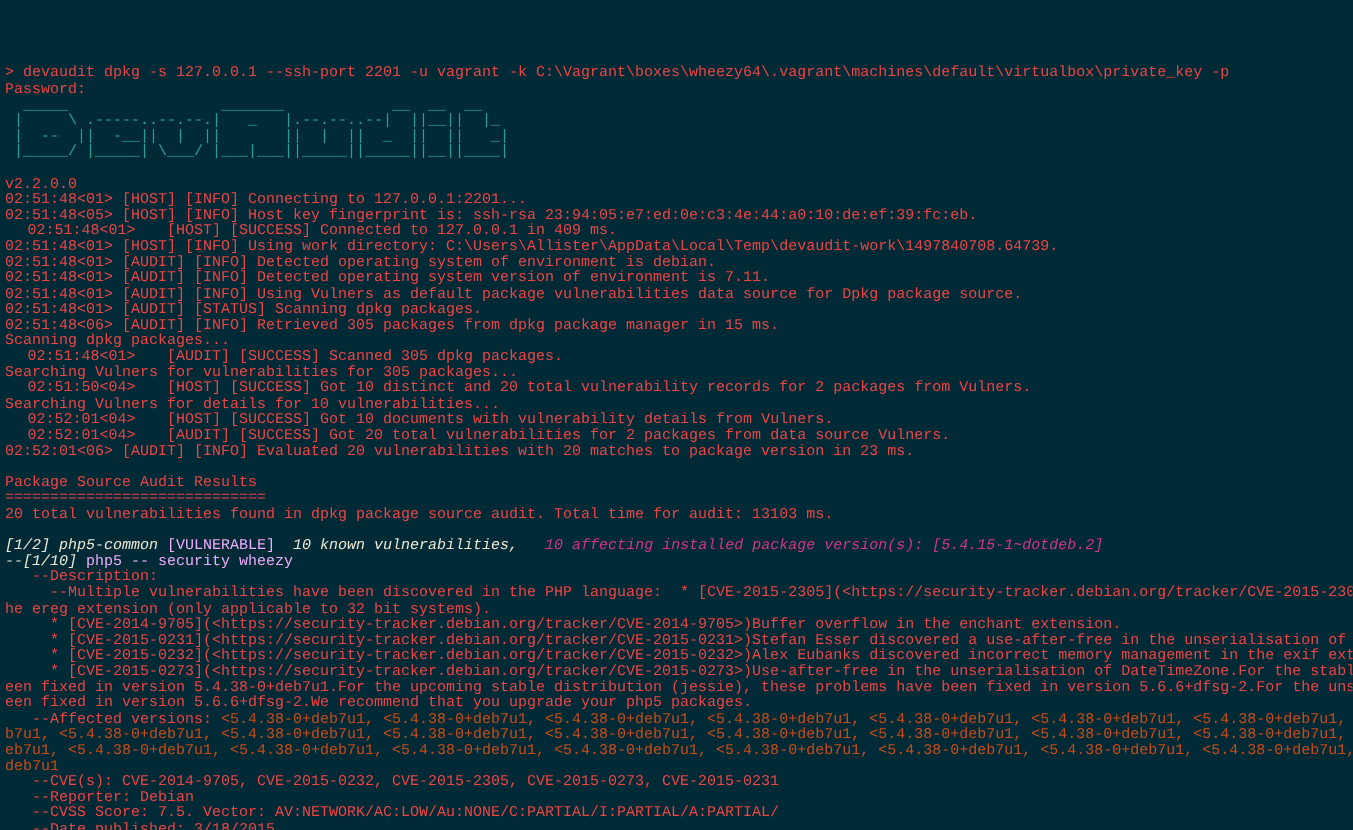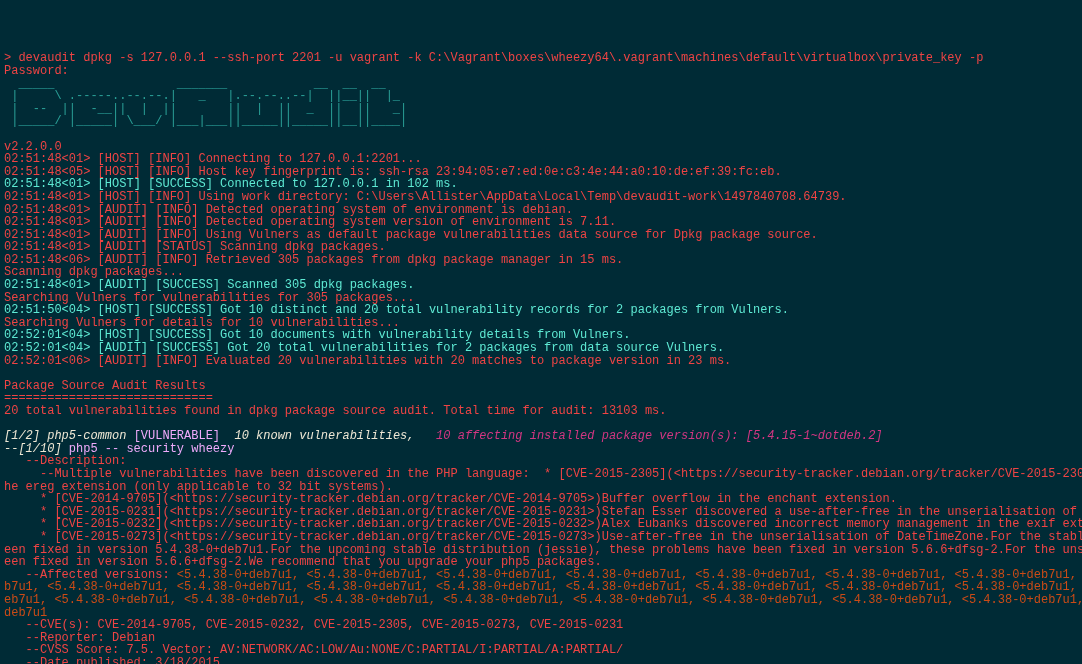--- a/index.html
+++ b/index.html
@@ -9,21 +9,21 @@
     font-family: 'Consolas', 'Monaco', 'Courier New', monospace;
     font-size: 12px;
     line-height: 1.05;
     padding: 2px 4px;
     white-space: pre;
     overflow: hidden;
     width: 1082px;
     height: 664px;
   }
   .teal { color: #ef4444; }
-  .gray { color: #5eead4; }
+  .gray { color: #ef4444; margin-left: 18px; }
   .white { color: #eee8d5; font-style: italic; }
   .red { color: #f0abfc; }
   .orange { color: #cb4b16; }
   .magenta { color: #d33682; font-style: italic; }
   .ascii { color: #2aa198; line-height: 1.0; }
 </style>
 </head>
 <body>
 
 
@@ -31,21 +31,21 @@
 <div><span class="teal">&gt; devaudit dpkg -s 127.0.0.1 --ssh-port 2201 -u vagrant -k C:\Vagrant\boxes\wheezy64\.vagrant\machines\default\virtualbox\private_key -p</span>
 <span class="teal">Password:</span>
 <span class="ascii">  _____                 _______            __  __  __</span>
 <span class="ascii"> |     \ .-----..--.--.|   _   |.--.--..--|  ||__||  |_</span>
 <span class="ascii"> |  --  ||  -__||  |  ||       ||  |  ||  _  ||  ||   _|</span>
 <span class="ascii"> |_____/ |_____| \___/ |___|___||_____||_____||__||____|</span>
 <span class="ascii"></span>
 <span class="teal">v2.2.0.0</span>
 <span class="teal">02:51:48&lt;01&gt; [HOST] [INFO] Connecting to 127.0.0.1:2201...</span>
 <span class="teal">02:51:48&lt;05&gt; [HOST] [INFO] Host key fingerprint is: ssh-rsa 23:94:05:e7:ed:0e:c3:4e:44:a0:10:de:ef:39:fc:eb.</span>
-<span class="gray">02:51:48&lt;01&gt;</span><span class="gray"> [HOST] [SUCCESS] Connected to 127.0.0.1 in 102 ms.</span>
+<span class="gray">02:51:48&lt;01&gt;</span><span class="gray"> [HOST] [SUCCESS] Connected to 127.0.0.1 in 409 ms.</span>
 <span class="teal">02:51:48&lt;01&gt; [HOST] [INFO] Using work directory: C:\Users\Allister\AppData\Local\Temp\devaudit-work\1497840708.64739.</span>
 <span class="teal">02:51:48&lt;01&gt; [AUDIT] [INFO] Detected operating system of environment is debian.</span>
 <span class="teal">02:51:48&lt;01&gt; [AUDIT] [INFO] Detected operating system version of environment is 7.11.</span>
 <span class="teal">02:51:48&lt;01&gt; [AUDIT] [INFO] Using Vulners as default package vulnerabilities data source for Dpkg package source.</span>
 <span class="teal">02:51:48&lt;01&gt; [AUDIT] [STATUS] Scanning dpkg packages.</span>
 <span class="teal">02:51:48&lt;06&gt; [AUDIT] [INFO] Retrieved 305 packages from dpkg package manager in 15 ms.</span>
 <span class="teal">Scanning dpkg packages...</span>
 <span class="gray">02:51:48&lt;01&gt;</span><span class="gray"> [AUDIT] [SUCCESS] Scanned 305 dpkg packages.</span>
 <span class="teal">Searching Vulners for vulnerabilities for 305 packages...</span>
 <span class="gray">02:51:50&lt;04&gt;</span><span class="gray"> [HOST] [SUCCESS] Got 10 distinct and 20 total vulnerability records for 2 packages from Vulners.</span>

